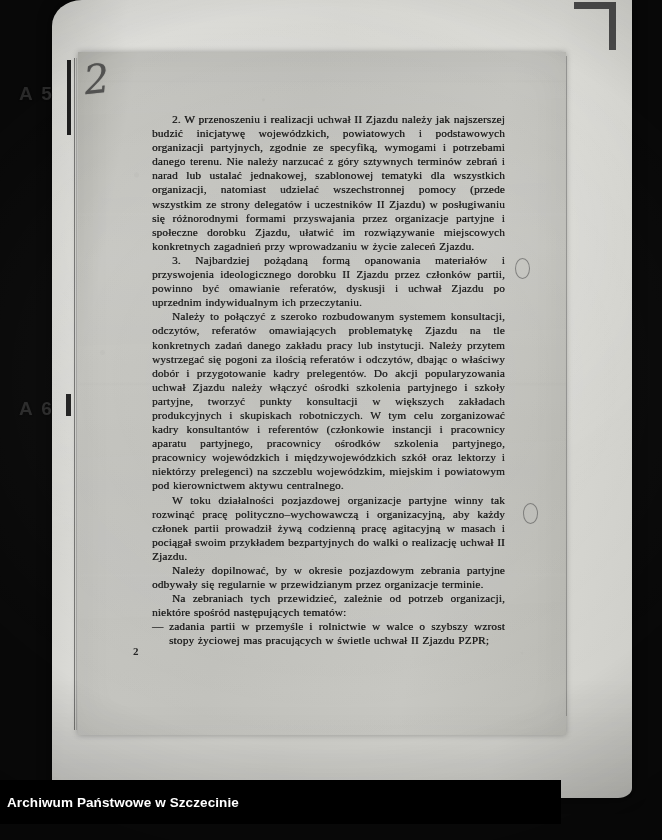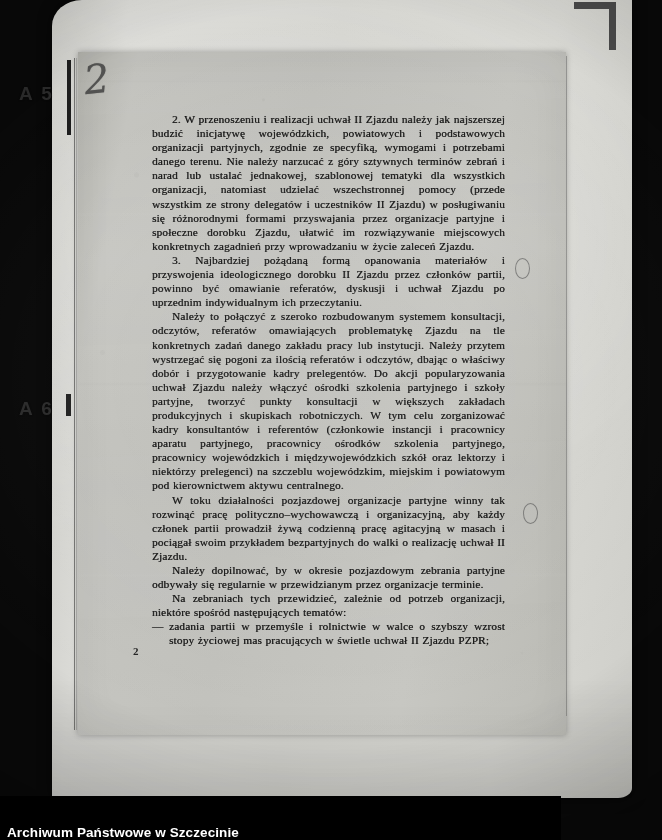--- a/index.html
+++ b/index.html
@@ -258,26 +258,26 @@
     font-family: "Liberation Serif", serif;
     font-weight: 700;
     font-size: 11px;
     color: #262626;
   }
 
   
   #caption-bar {
     position: absolute;
     left: 0;
-    bottom: 0;
+    bottom: 16px;
     width: 561px;
     height: 44px;
     background: #000;
     display: flex;
-    align-items: flex-end;
+    align-items: center;
   }
   #caption-text {
     color: #ffffff;
     font-family: "Liberation Sans", sans-serif;
     font-size: 13.5px;
     font-weight: 700;
     padding-left: 7px;
     letter-spacing: 0.1px;
   }
 

